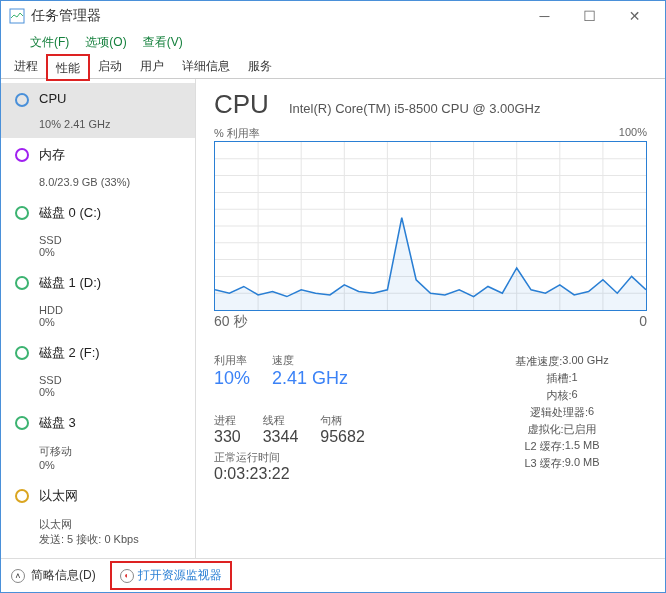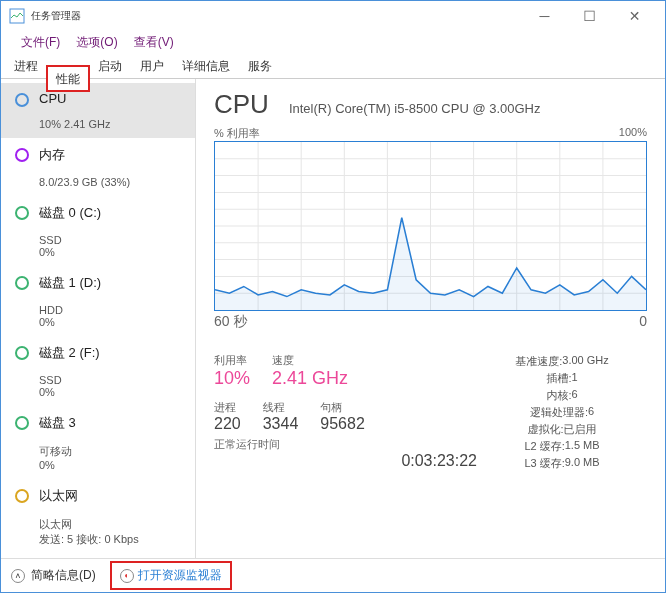--- a/index.html
+++ b/index.html
@@ -1,26 +1,26 @@
 <!DOCTYPE html>
 <html><head>
 <meta charset="utf-8">
 <style>
 * { margin: 0; padding: 0; box-sizing: border-box; font-family: "Microsoft YaHei", "Segoe UI", sans-serif; }
 body { background: #fff; width: 666px; height: 593px; overflow: hidden; border: 1px solid #4a90d9; display: flex; flex-direction: column; }
 .titlebar { height: 30px; display: flex; align-items: center; padding: 0 8px; background: #fff; }
 .titlebar .appicon { width: 16px; height: 16px; margin-right: 6px; }
-.titlebar .title { font-size: 10px; color: #333; flex: 1; }
+.titlebar .title { font-size: 14px; color: #333; flex: 1; }
 .winbtns { display: flex; }
 .winbtn { width: 45px; height: 30px; display: flex; align-items: center; justify-content: center; color: #666; font-size: 14px; }
-.menubar { height: 22px; display: flex; align-items: center; padding: 0 12px; font-size: 12px; color: #701a75; }
+.menubar { height: 22px; display: flex; align-items: center; padding: 0 21px; font-size: 12px; color: #15803d; }
 .menuitem { padding: 2px 8px; }
 .tabbar { height: 26px; display: flex; border-bottom: 1px solid #ccc; font-size: 12px; padding-left: 4px; }
 .tab { padding: 4px 8px; border: 1px solid transparent; border-bottom: none; color: #333; }
-.tab.active { border-color: #ccc; background: #fff; position: relative; top: 13px; }
+.tab.active { border-color: #ccc; background: #fff; position: relative; top: 2px; }
 .tab.highlight { outline: 2px solid #d22; outline-offset: -1px; }
 .content { flex: 1; display: flex; overflow: hidden; }
 .sidebar { width: 195px; border-right: 1px solid #ddd; overflow-y: auto; padding: 4px 0; }
 .side-item { padding: 8px 10px 8px 14px; display: flex; align-items: flex-start; cursor: default; }
 .side-item.selected { background: #e5e5e5; }
 .side-icon { width: 14px; height: 14px; border: 2px solid #4a90d9; border-radius: 50%; margin-right: 10px; margin-top: 2px; flex-shrink: 0; }
 .side-icon.mem { border-color: #a020f0; }
 .side-icon.disk { border-color: #3cb371; }
 .side-icon.net { border-color: #daa520; }
 .side-text .name { font-size: 13px; color: #222; }
@@ -31,30 +31,30 @@
 .main-title { font-size: 26px; color: #444; margin-right: 20px; }
 .main-sub { font-size: 13px; color: #555; }
 .chart-labels { display: flex; justify-content: space-between; font-size: 11px; color: #666; }
 .chart { height: 170px; border: 1px solid #2a7fd4; position: relative; background: #fff; margin-bottom: 2px; }
 .chart svg { width: 100%; height: 100%; }
 .chart-x { display: flex; justify-content: space-between; font-size: 14px; color: #666; margin-bottom: 22px; }
 .stats-row { display: flex; }
 .stats-left { flex: 1; }
 .stats-right { width: 170px; font-size: 11px; color: #555; }
 .stats-right .row { display: flex; justify-content: center; padding: 1px 0; }
-.big-stats { display: flex; gap: 0; margin-bottom: 11px; }
+.big-stats { display: flex; gap: 0; margin-bottom: 24px; }
 .big-stat { margin-right: 22px; }
 .big-stat .lbl { font-size: 11px; color: #666; }
-.big-stat .val { font-size: 18px; color: #ec4899; }
+.big-stat .val { font-size: 18px; color: #3b82f6; }
 .mid-stats { display: flex; margin-bottom: 4px; }
 .mid-stat { margin-right: 22px; }
 .mid-stat .lbl { font-size: 11px; color: #666; }
 .mid-stat .val { font-size: 16px; color: #444; }
 .uptime .lbl { font-size: 11px; color: #666; }
-.uptime .val { font-size: 16px; color: #444; text-align: right; }
+.uptime .val { font-size: 16px; color: #444; }
 .footer { height: 34px; border-top: 1px solid #ddd; display: flex; align-items: center; padding: 0 10px; font-size: 12px; }
 .footer .less { display: flex; align-items: center; color: #333; }
 .chev { width: 14px; height: 14px; border: 1px solid #888; border-radius: 50%; display: inline-flex; align-items: center; justify-content: center; font-size: 9px; margin-right: 6px; }
 .resmon { margin-left: 18px; display: flex; align-items: center; color: #2a7fd4; outline: 2px solid #d22; outline-offset: 2px; padding: 2px 6px; }
 .resmon .icon { width: 14px; height: 14px; margin-right: 4px; border: 1px solid #888; border-radius: 50%; display: inline-flex; align-items: center; justify-content: center; font-size: 8px; color: #d22; }
 </style>
 </head>
 <body>
 
 <div class="titlebar">
@@ -189,21 +189,21 @@
               <div class="val">10%</div>
             </div>
             <div class="big-stat">
               <div class="lbl">速度</div>
               <div class="val">2.41 GHz</div>
             </div>
           </div>
         <div class="mid-stats" id="midstats">
             <div class="mid-stat">
               <div class="lbl">进程</div>
-              <div class="val">220</div>
+              <div class="val">330</div>
             </div>
             <div class="mid-stat">
               <div class="lbl">线程</div>
               <div class="val">3344</div>
             </div>
             <div class="mid-stat">
               <div class="lbl">句柄</div>
               <div class="val">95682</div>
             </div>
           </div>

